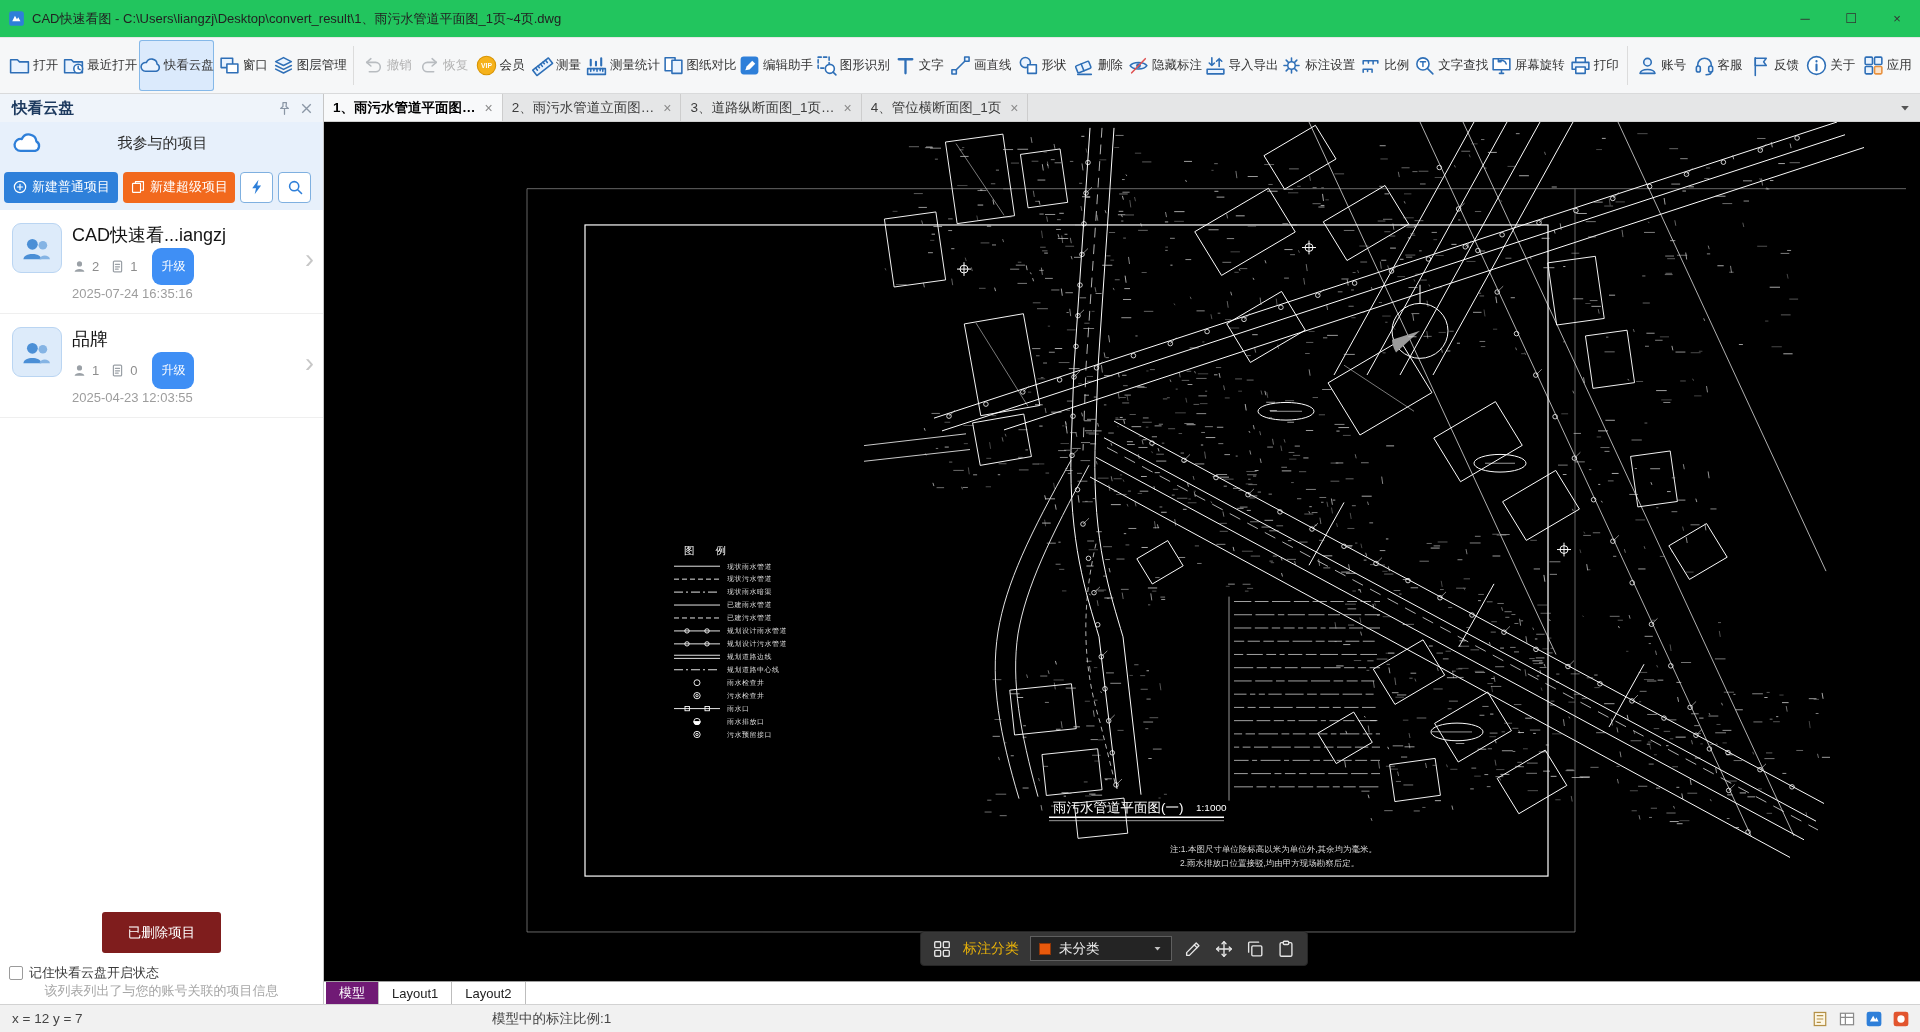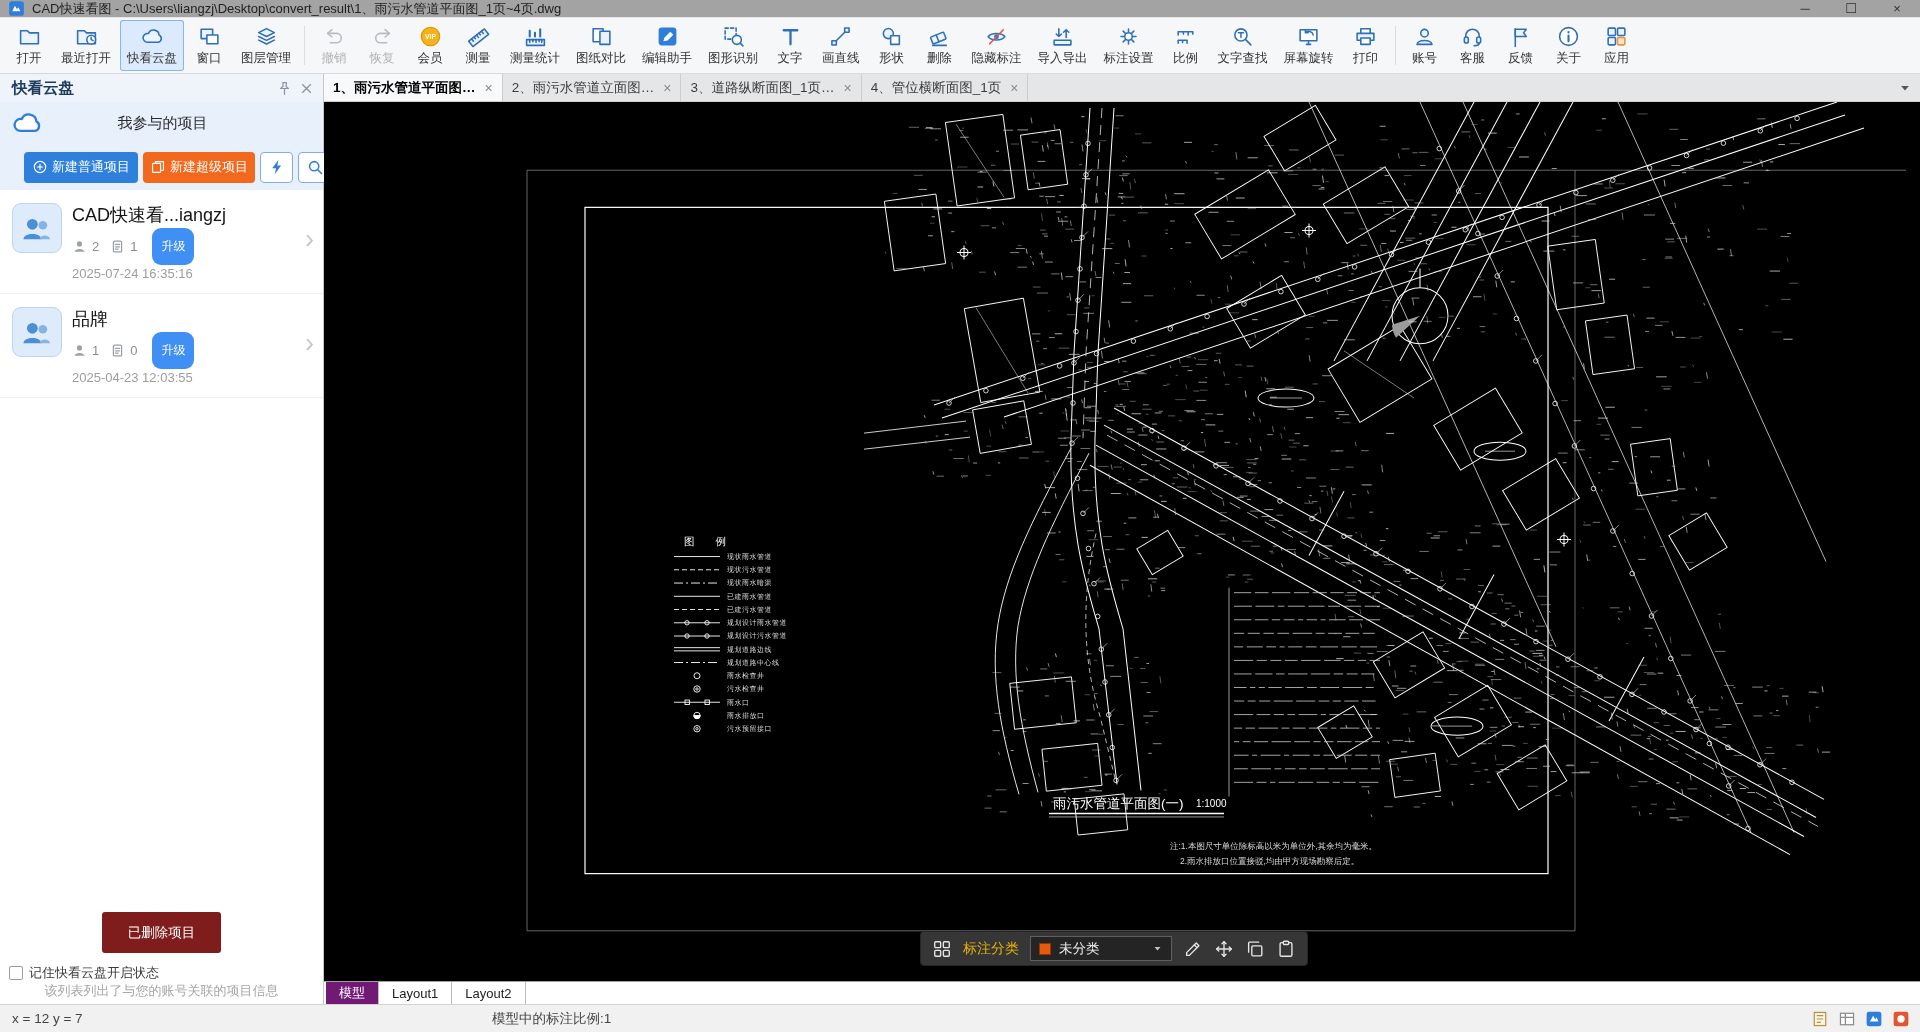--- a/index.html
+++ b/index.html
@@ -1,44 +1,44 @@
 <!DOCTYPE html>
 <html lang="zh"><head>
 <meta charset="utf-8">
 <style>
 *{margin:0;padding:0;box-sizing:border-box}
 html,body{width:1920px;height:1032px;overflow:hidden}
 body{font-family:"Liberation Sans","DejaVu Sans",sans-serif;font-size:13px;color:#333;background:#fff}
 .app{display:flex;flex-direction:column;width:100%;height:100%}
 
-.titlebar{height:18px;background:#a3a3a3;display:flex;align-items:center;padding-left:8px;gap:7px;flex:none;border-bottom:1px solid #e6e6e6}
+.titlebar{height:38px;background:#22c55e;display:flex;align-items:center;padding-left:8px;gap:7px;flex:none;border-bottom:1px solid #e6e6e6}
 .applogo svg{width:17px;height:17px;display:block}
 .title-text{font-size:13px;color:#222;white-space:nowrap;overflow:hidden}
 .win-controls{margin-left:auto;display:flex;height:100%}
 .win-btn{width:46px;display:flex;align-items:center;justify-content:center;font-size:13px;color:#333}
 
 .toolbar{height:56px;flex:none;background:#f6f7f8;border-bottom:1px solid #d9dadb;display:flex;align-items:stretch;padding:2px 6px;gap:2px}
-.tbtn{display:flex;flex-direction:column;align-items:center;justify-content:center;gap:2px;padding:2px 7px;border-radius:3px;min-width:46px}
+.tbtn{display:flex;flex-direction:row;align-items:center;justify-content:center;gap:2px;padding:2px 7px;border-radius:3px;min-width:46px}
 .tbtn.active{background:#dbeafc;box-shadow:inset 0 0 0 1px #85b8e8}
 .ticon svg{width:23px;height:23px;display:block}
 .tlabel{font-size:12.5px;color:#333;white-space:nowrap}
 .tbtn.disabled .tlabel{color:#b3b3b3}
 .tsep{width:1px;background:#dcdcdc;margin:6px 4px;flex:none}
 
 .main{flex:1;display:flex;min-height:0}
 .sidebar{width:324px;flex:none;background:#fff;border-right:1px solid #c6c6c6;display:flex;flex-direction:column;min-height:0}
 .sb-header{height:28px;flex:none;background:#eff4fa;display:flex;align-items:center;padding:0 8px 0 12px}
 .sb-title{font-size:15.5px;font-weight:bold;color:#1d3a5f}
 .sb-hicons{margin-left:auto;display:flex;gap:5px;align-items:center}
 .sb-hicons span svg{width:17px;height:17px;display:block}
 .sb-cloudrow{height:42px;flex:none;background:#e7f0fb;position:relative;display:flex;align-items:center}
 .cloudlogo{margin-left:12px;position:relative;z-index:1}
 .cloudlogo svg{width:30px;height:30px;display:block}
 .sb-section-title{position:absolute;left:2px;right:0;text-align:center;font-size:15px;color:#2b2b2b}
-.sb-btnrow{height:46px;flex:none;background:#e7f0fb;display:flex;align-items:center;padding:0 24px;gap:5px}
+.sb-btnrow{height:46px;flex:none;background:#e7f0fb;display:flex;align-items:center;padding:0 4px;gap:5px}
 .btn-blue{height:31px;background:#2e80da;color:#fff;border-radius:4px;display:flex;align-items:center;gap:4px;padding:0 8px;font-size:13px;white-space:nowrap}
 .btn-orange{height:31px;background:#f2691d;color:#fff;border-radius:4px;display:flex;align-items:center;gap:4px;padding:0 7px;font-size:13px;white-space:nowrap}
 .bicon svg{width:16px;height:16px;display:block}
 .sq-btn{width:33px;height:31px;background:#fff;border:1px solid #7fb0e0;border-radius:4px;display:flex;align-items:center;justify-content:center;flex:none}
 .sq-btn svg{width:18px;height:18px;display:block}
 .project-list{flex:none}
 .pcard{position:relative;display:flex;gap:10px;padding:13px 26px 12px 12px;border-bottom:1px solid #efefef;background:#fff}
 .pavatar{width:50px;height:50px;flex:none;background:#ddebfa;border:1px solid #bad5f2;border-radius:9px;display:flex;align-items:center;justify-content:center}
 .pavatar svg{width:34px;height:34px;display:block}
 .pinfo{display:flex;flex-direction:column;gap:1px;min-width:0}

